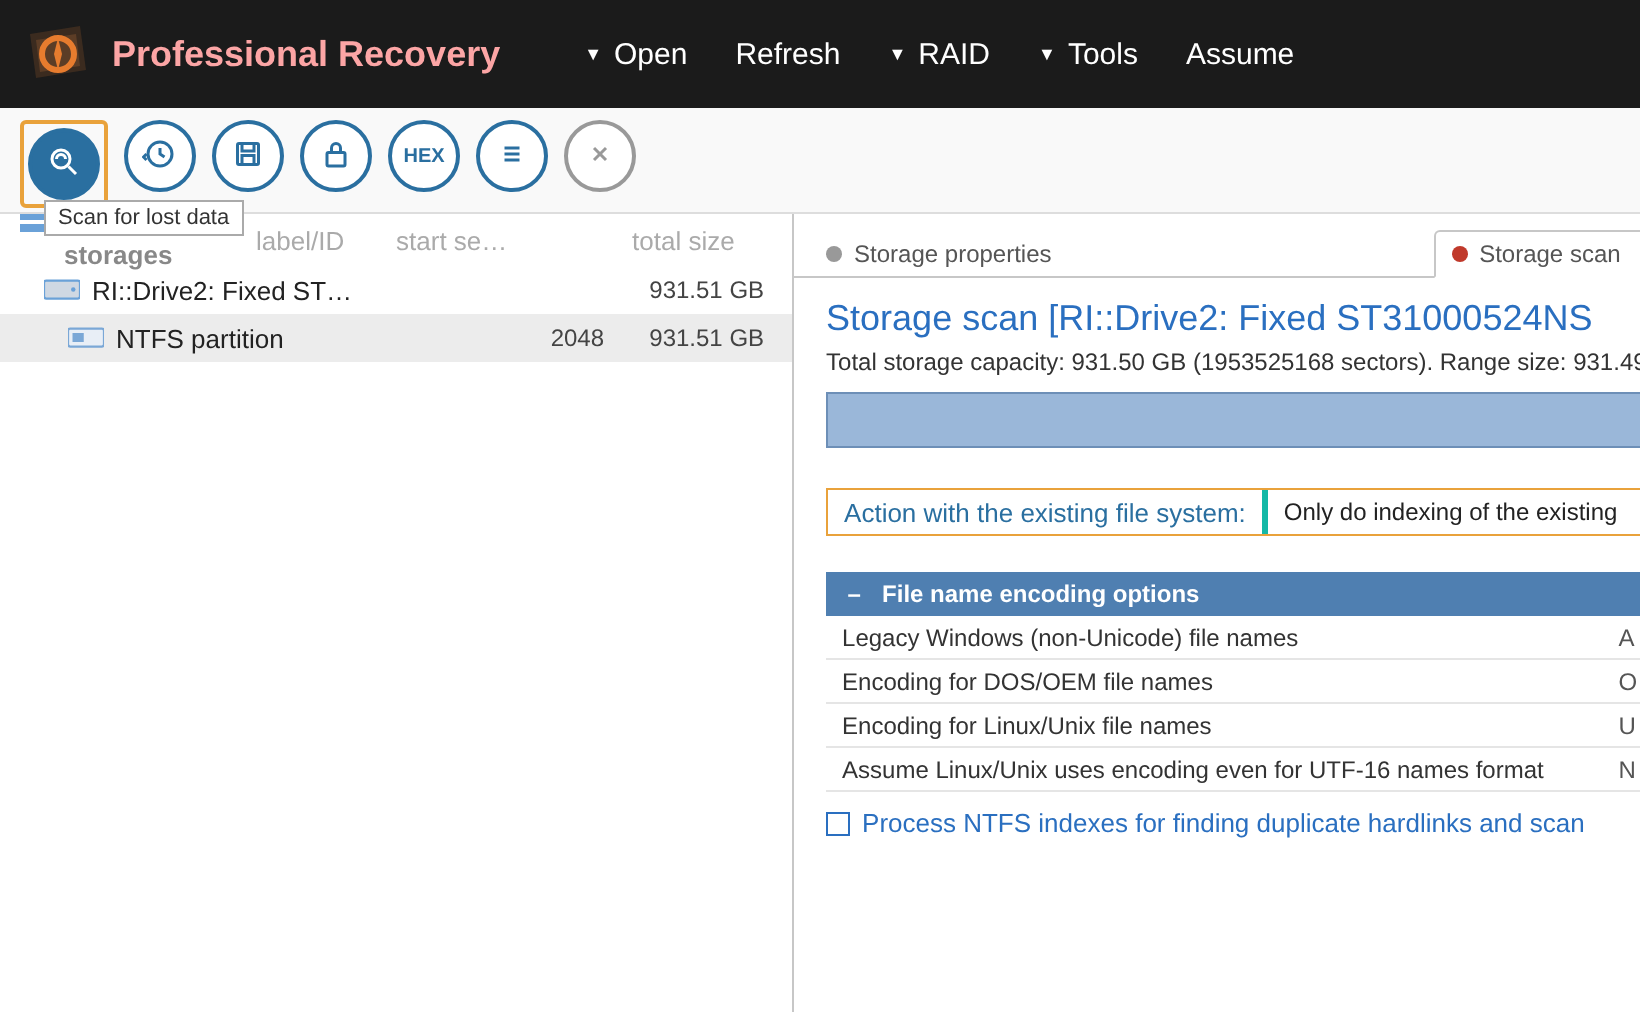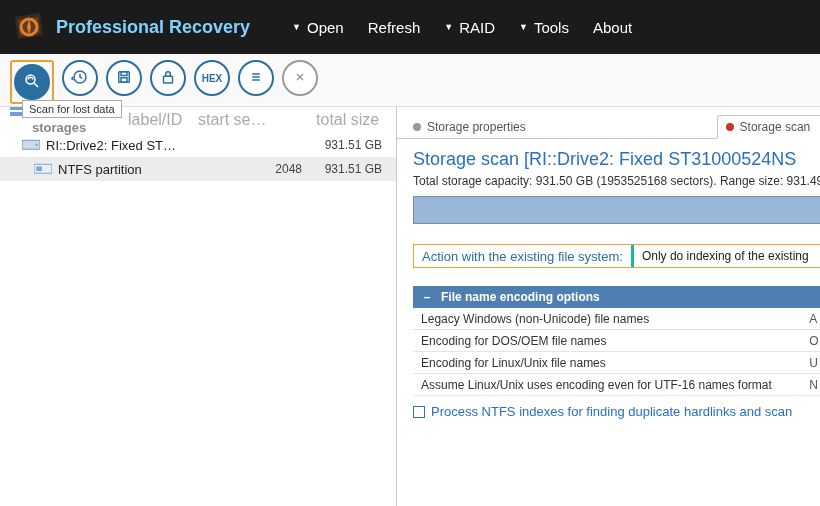--- a/index.html
+++ b/index.html
@@ -4,21 +4,21 @@
 <style>
   * { box-sizing: border-box; margin: 0; padding: 0; font-family: "Segoe UI", Tahoma, Arial, sans-serif; }
   html, body { width: 820px; height: 506px; overflow: hidden; background: #fff; }
   .root { width: 820px; height: 506px; display: flex; flex-direction: column; background: #f9f9f9; }
 
   
   .titlebar { height: 54px; background: #1b1b1b; color: #fff; display: flex; align-items: center; padding-left: 12px; }
   .logo-wrap { display: flex; align-items: center; gap: 10px; }
   .logo-icon { width: 34px; height: 34px; position: relative; }
   .logo-icon svg { width: 34px; height: 34px; }
-  .app-title { font-size: 18px; font-weight: 600; color: #7dd3fc; }
+  .app-title { font-size: 18px; font-weight: 600; color: #fca5a5; }
   .menubar { display: flex; align-items: center; gap: 0; margin-left: 30px; font-size: 15px; }
   .menu-item { display: flex; align-items: center; padding: 0 12px; height: 54px; color: #fff; cursor: default; }
   .menu-arrow { font-size: 9px; margin-right: 6px; color: #fff; }
 
   
   .toolbar-row { position: relative; display: flex; align-items: flex-start; padding: 6px 0 2px 10px; gap: 8px; background: #f9f9f9; border-bottom: 1px solid #ddd; }
   .tool-btn { width: 36px; height: 36px; border-radius: 50%; border: 2px solid #2a6fa0; background: #fff; display: flex; align-items: center; justify-content: center; color: #2a6fa0; font-size: 14px; }
   .tool-btn.selected { background: #2a6fa0; color: #fff; }
   .tool-selected-wrap { padding: 2px; border: 2px solid #e9a23b; border-radius: 3px; display: inline-flex; }
   .tool-btn.gray { border-color: #999; color: #999; }
@@ -26,21 +26,21 @@
   .tooltip { position: absolute; top: 46px; left: 22px; background: #fff; border: 1px solid #aaa; font-size: 11px; padding: 2px 6px; color: #333; z-index: 10; }
 
   
   .main { flex: 1; display: flex; overflow: hidden; }
   .left-pane { width: 432px; border-right: 1px solid #c7c7c7; display: flex; flex-direction: column; background: #fff; }
   .right-pane { flex: 1; display: flex; flex-direction: column; background: #fff; }
 
   
   .tree-header { display: flex; align-items: center; height: 26px; padding-left: 10px; font-size: 12px; color: #888; }
   .tree-header .th-title { display: flex; align-items: flex-start; gap: 6px; color: #888; font-weight: 600; font-size: 13px; flex: 1; }
-  .tree-header .th-col { width: 70px; color: #aaa; font-size: 16px; text-align: left; }
+  .tree-header .th-col { width: 70px; color: #aaa; font-size: 13px; text-align: left; }
   .tree-header .th-col.size { width: 80px; margin-left: 48px; }
 
   .tree-row { display: flex; align-items: center; height: 24px; padding-left: 22px; font-size: 13px; color: #222; }
   .tree-row.sel { background: #ececec; }
   .tree-row .icon { width: 18px; height: 14px; margin-right: 6px; display: inline-flex; align-items: center; }
   .tree-row .name { flex: 1; white-space: nowrap; overflow: hidden; text-overflow: ellipsis; }
   .tree-row .col { width: 70px; color: #444; font-size: 12px; text-align: right; padding-right: 14px; }
   .tree-row .col.size { width: 80px; }
 
   
@@ -93,21 +93,21 @@
         </div>
       <div class="menu-item">
           <span class="menu-arrow">▼</span>
           <span>RAID</span>
         </div>
       <div class="menu-item">
           <span class="menu-arrow">▼</span>
           <span>Tools</span>
         </div>
       <div class="menu-item">
-          <span>About</span>
+          <span>Assume</span>
         </div>
     </div>
   </div>
 
   <div class="toolbar-row">
     <span class="tool-selected-wrap">
       <span class="tool-btn selected">
         <span>
           <svg viewBox="0 0 24 24" fill="none" stroke="#fff" stroke-width="2">
               <circle cx="10" cy="10" r="6"></circle>

